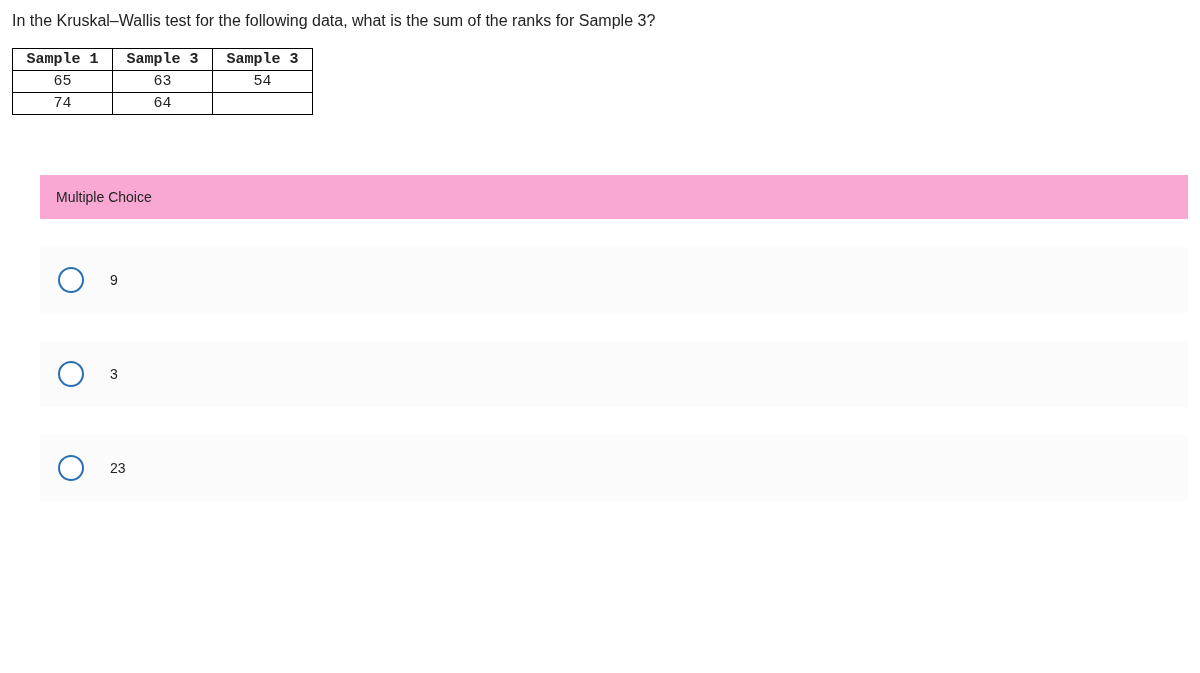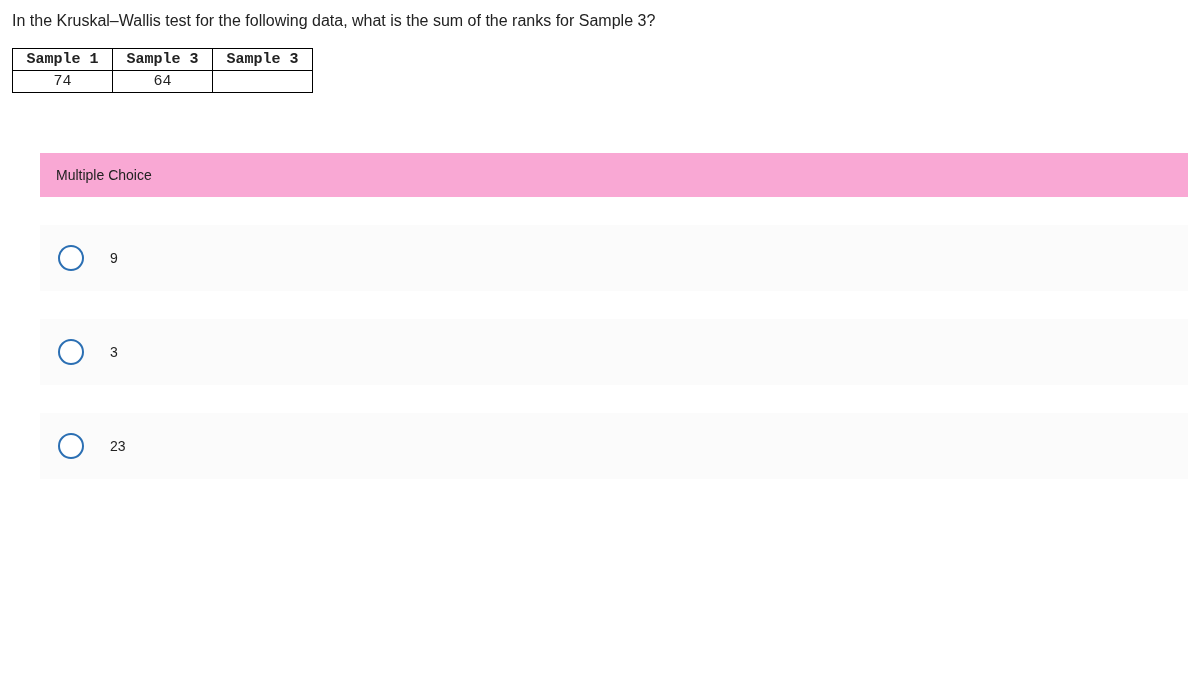--- a/index.html
+++ b/index.html
@@ -76,20 +76,25 @@
 <table class="data-table">
   <thead>
     <tr>
       <th>Sample 1</th>
       <th>Sample 3</th>
       <th>Sample 3</th>
     </tr>
   </thead>
   <tbody>
     <tr>
+      <td>65</td>
+      <td>63</td>
+      <td>54</td>
+    </tr>
+    <tr>
       <td>74</td>
       <td>64</td>
       <td></td>
     </tr>
   </tbody>
 </table>
 
 <div class="mc-container">
   <div class="mc-header">Multiple Choice</div>
 

